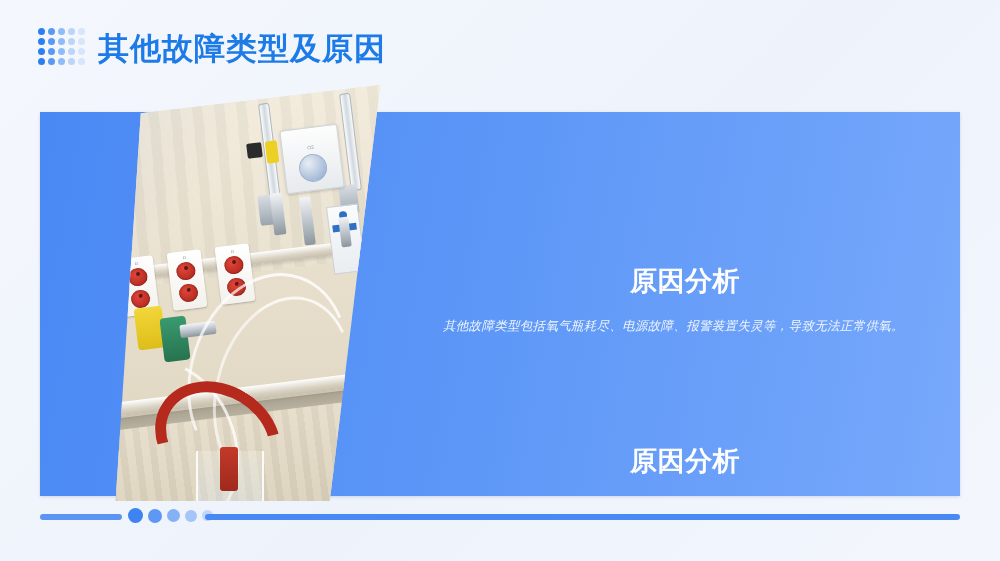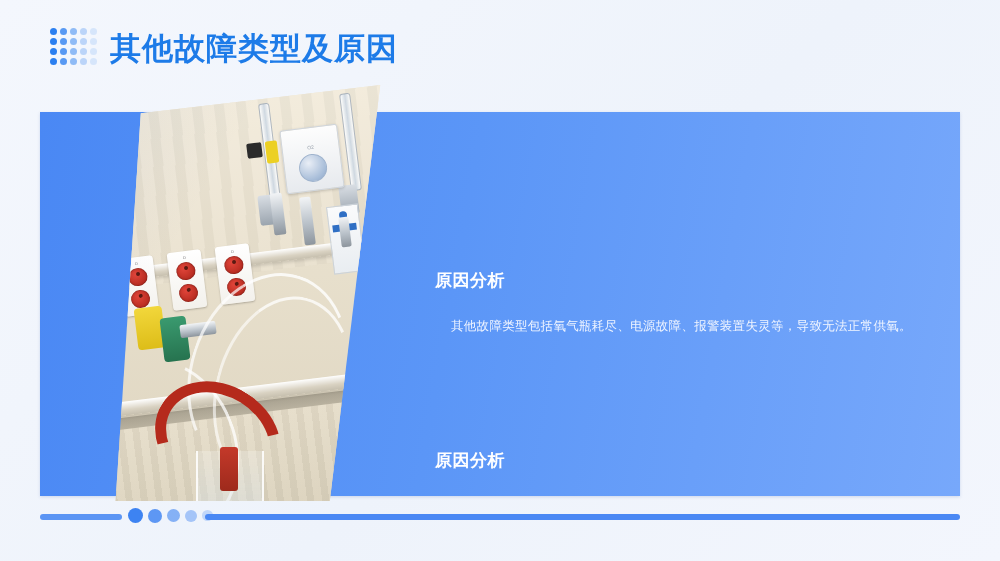--- a/index.html
+++ b/index.html
@@ -17,21 +17,21 @@
     position: relative;
     width: 1000px;
     height: 561px;
     background: linear-gradient(135deg, #f4f7fd 0%, #eef3fb 55%, #f3f6fd 100%);
     overflow: hidden;
   }
 
   
   .header {
     position: absolute;
-    left: 12px;
+    left: 0;
     top: 0;
     width: 895px;
     height: 96px;
   }
   .dot-grid {
     position: absolute;
     left: 38px;
     top: 28px;
     display: grid;
     grid-template-columns: repeat(5, 9px);
@@ -320,33 +320,35 @@
   
   .content {
     position: absolute;
     left: 395px;
     top: 155px;
     width: 500px;
   }
   .block + .block { margin-top: 108px; }
   .block h3 {
     margin: 0 0 18px 0;
-    font-size: 17px;
+    font-size: 27px;
     font-weight: bold;
     color: #ffffff;
     letter-spacing: .5px;
     line-height: 28px;
+    text-align: center;
   }
   .block p {
-    margin: 16px;
+    margin: 8px;
     font-size: 12.5px;
     color: #f0f5ff;
     line-height: 26px;
     letter-spacing: .3px;
     max-width: 492px;
+    font-style: italic;
   }
 
   
   .footer-bar {
     position: absolute;
     left: 0; top: 506px;
     width: 1000px; height: 20px;
   }
   .bar-left {
     position: absolute; left: 40px; top: 8px;

